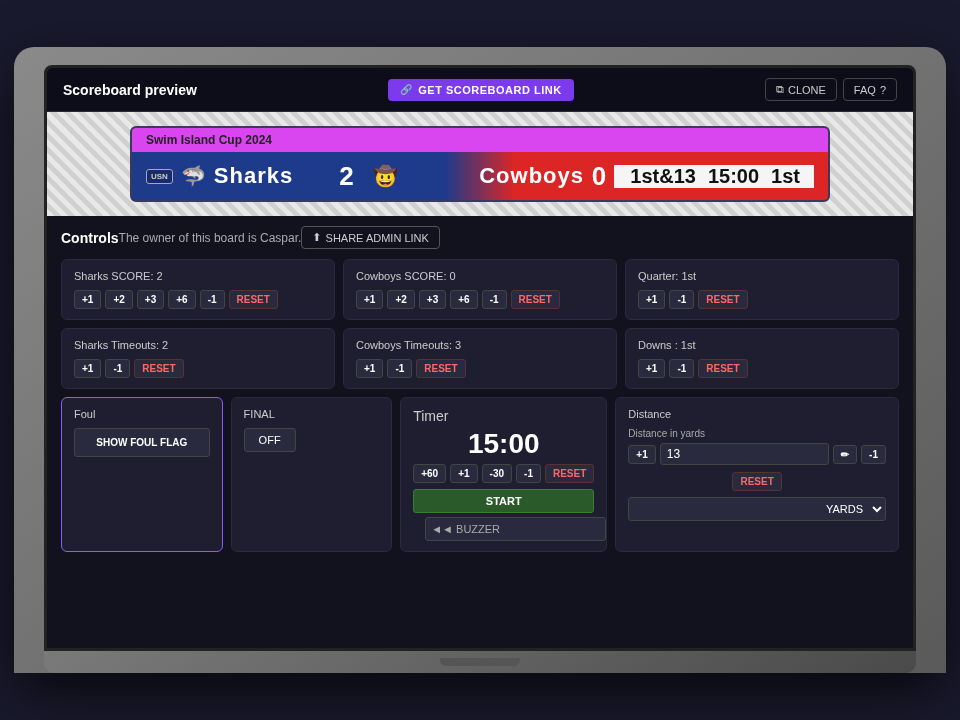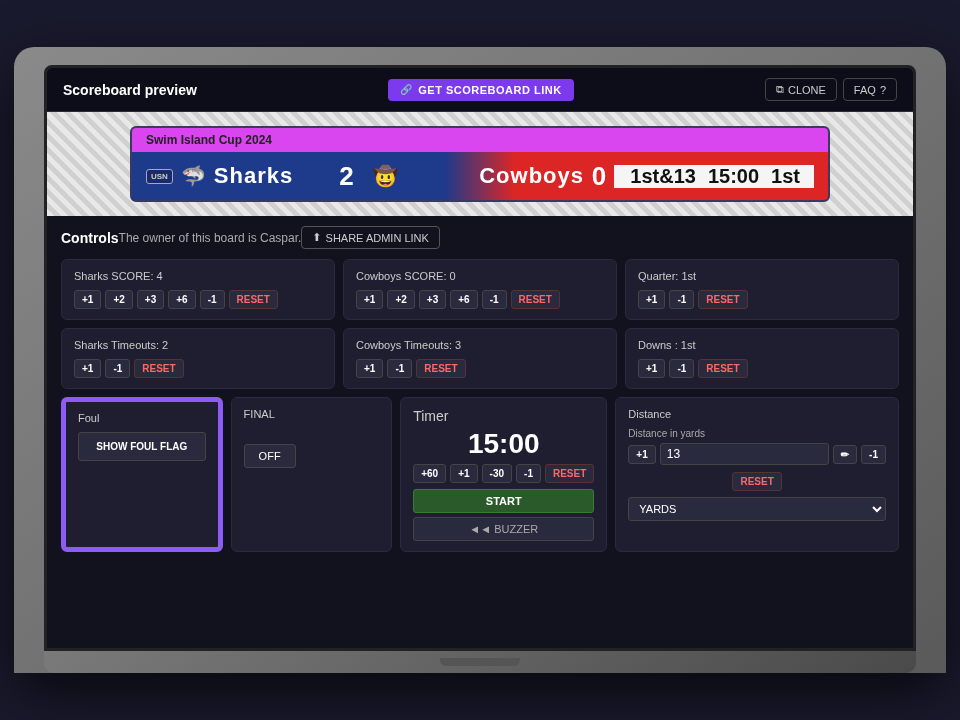--- a/index.html
+++ b/index.html
@@ -261,21 +261,21 @@
 
     
     .controls-bottom {
       display: grid;
       grid-template-columns: 1fr 1fr 1fr 1fr;
       gap: 8px;
       margin-top: 8px;
     }
     .foul-card {
       background: #1e1e30;
-      border: 5px solid #8b5cf6;
+      border: 1px solid #8b5cf6;
       border-radius: 6px;
       padding: 10px 12px;
     }
     .foul-label {
       color: #ccc;
       font-size: 11px;
       margin-bottom: 8px;
     }
     .btn-foul-flag {
       background: #2a2a3e;
@@ -291,21 +291,21 @@
     }
     .final-card {
       background: #1e1e30;
       border: 1px solid #2a2a40;
       border-radius: 6px;
       padding: 10px 12px;
     }
     .final-label {
       color: #ccc;
       font-size: 11px;
-      margin-bottom: 24px;
+      margin-bottom: 8px;
     }
     .btn-final-toggle {
       background: #2a2a3e;
       color: #fff;
       border: 1px solid #444;
       border-radius: 3px;
       padding: 5px 14px;
       font-size: 11px;
       cursor: pointer;
       font-weight: 400;
@@ -349,21 +349,22 @@
     }
     .btn-buzzer {
       background: #2a2a3e;
       color: #aaa;
       border: 1px solid #444;
       border-radius: 3px;
       padding: 5px;
       font-size: 11px;
       cursor: pointer;
       width: 100%;
-      text-align: center;
+      text-align: left;
+      margin-left: 12px;
     }
     .distance-card {
       background: #1e1e30;
       border: 1px solid #2a2a40;
       border-radius: 6px;
       padding: 10px 12px;
     }
     .distance-label {
       color: #ccc;
       font-size: 11px;
@@ -393,20 +394,21 @@
     .distance-select {
       background: #2a2a3e;
       color: #fff;
       border: 1px solid #444;
       border-radius: 3px;
       padding: 4px 6px;
       font-size: 11px;
       width: 100%;
       outline: none;
       cursor: pointer;
+      text-align: right;
     }
   </style>
 </head>
 <body>
 
 <div class="laptop-outer">
   <div class="laptop-screen">
     <div class="app">
 
       <div class="app-header">
@@ -459,21 +461,21 @@
           <span class="controls-owner">The owner of this board is Caspar.</span>
           <button class="btn-share-admin">
             <span>⬆</span>
             <span>SHARE ADMIN LINK</span>
           </button>
         </div>
 
         <div class="controls-grid">
 
           <div class="control-card">
-            <div class="control-card-label">Sharks SCORE: 4</div>
+            <div class="control-card-label">Sharks SCORE: 2</div>
             <div class="control-buttons">
               <button class="ctrl-btn">+1</button>
               <button class="ctrl-btn">+2</button>
               <button class="ctrl-btn">+3</button>
               <button class="ctrl-btn">+6</button>
               <button class="ctrl-btn">-1</button>
               <button class="ctrl-btn ctrl-btn-reset">RESET</button>
             </div>
           </div>
 

